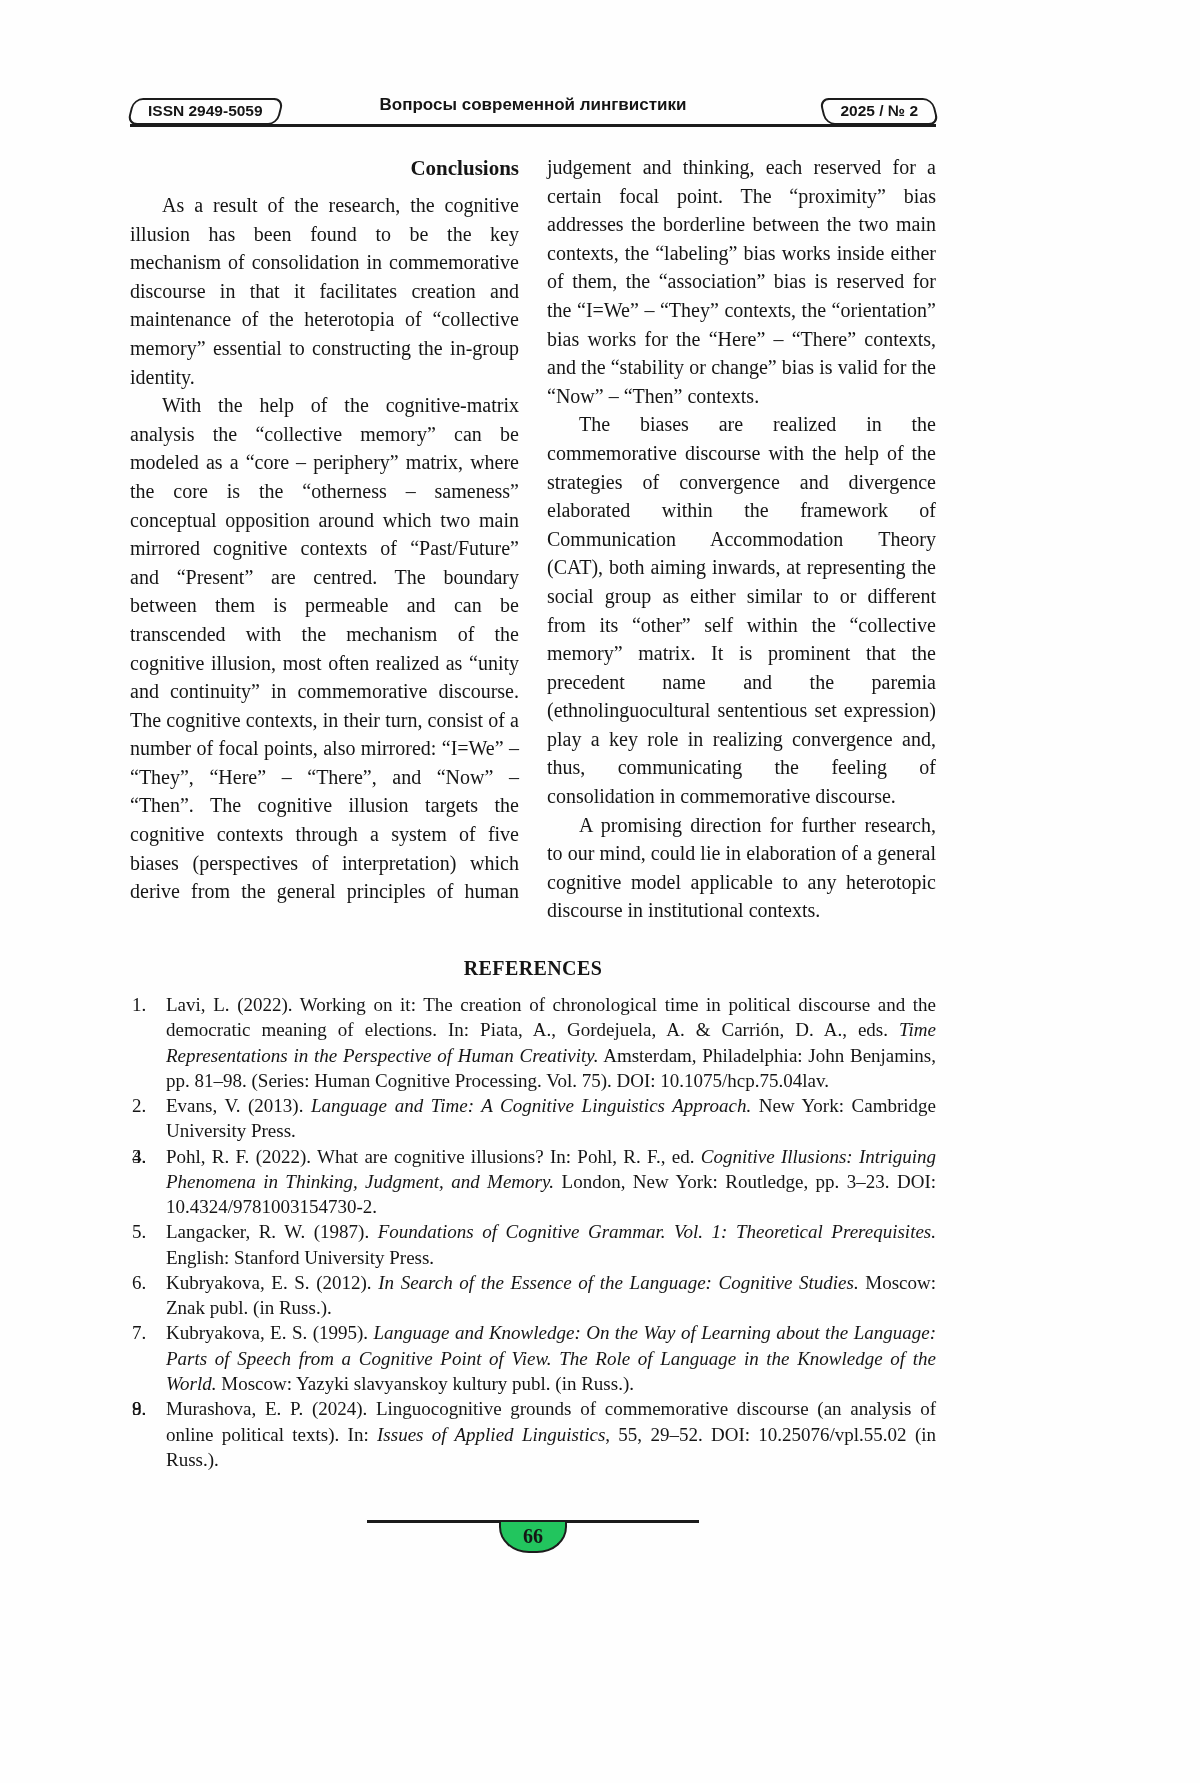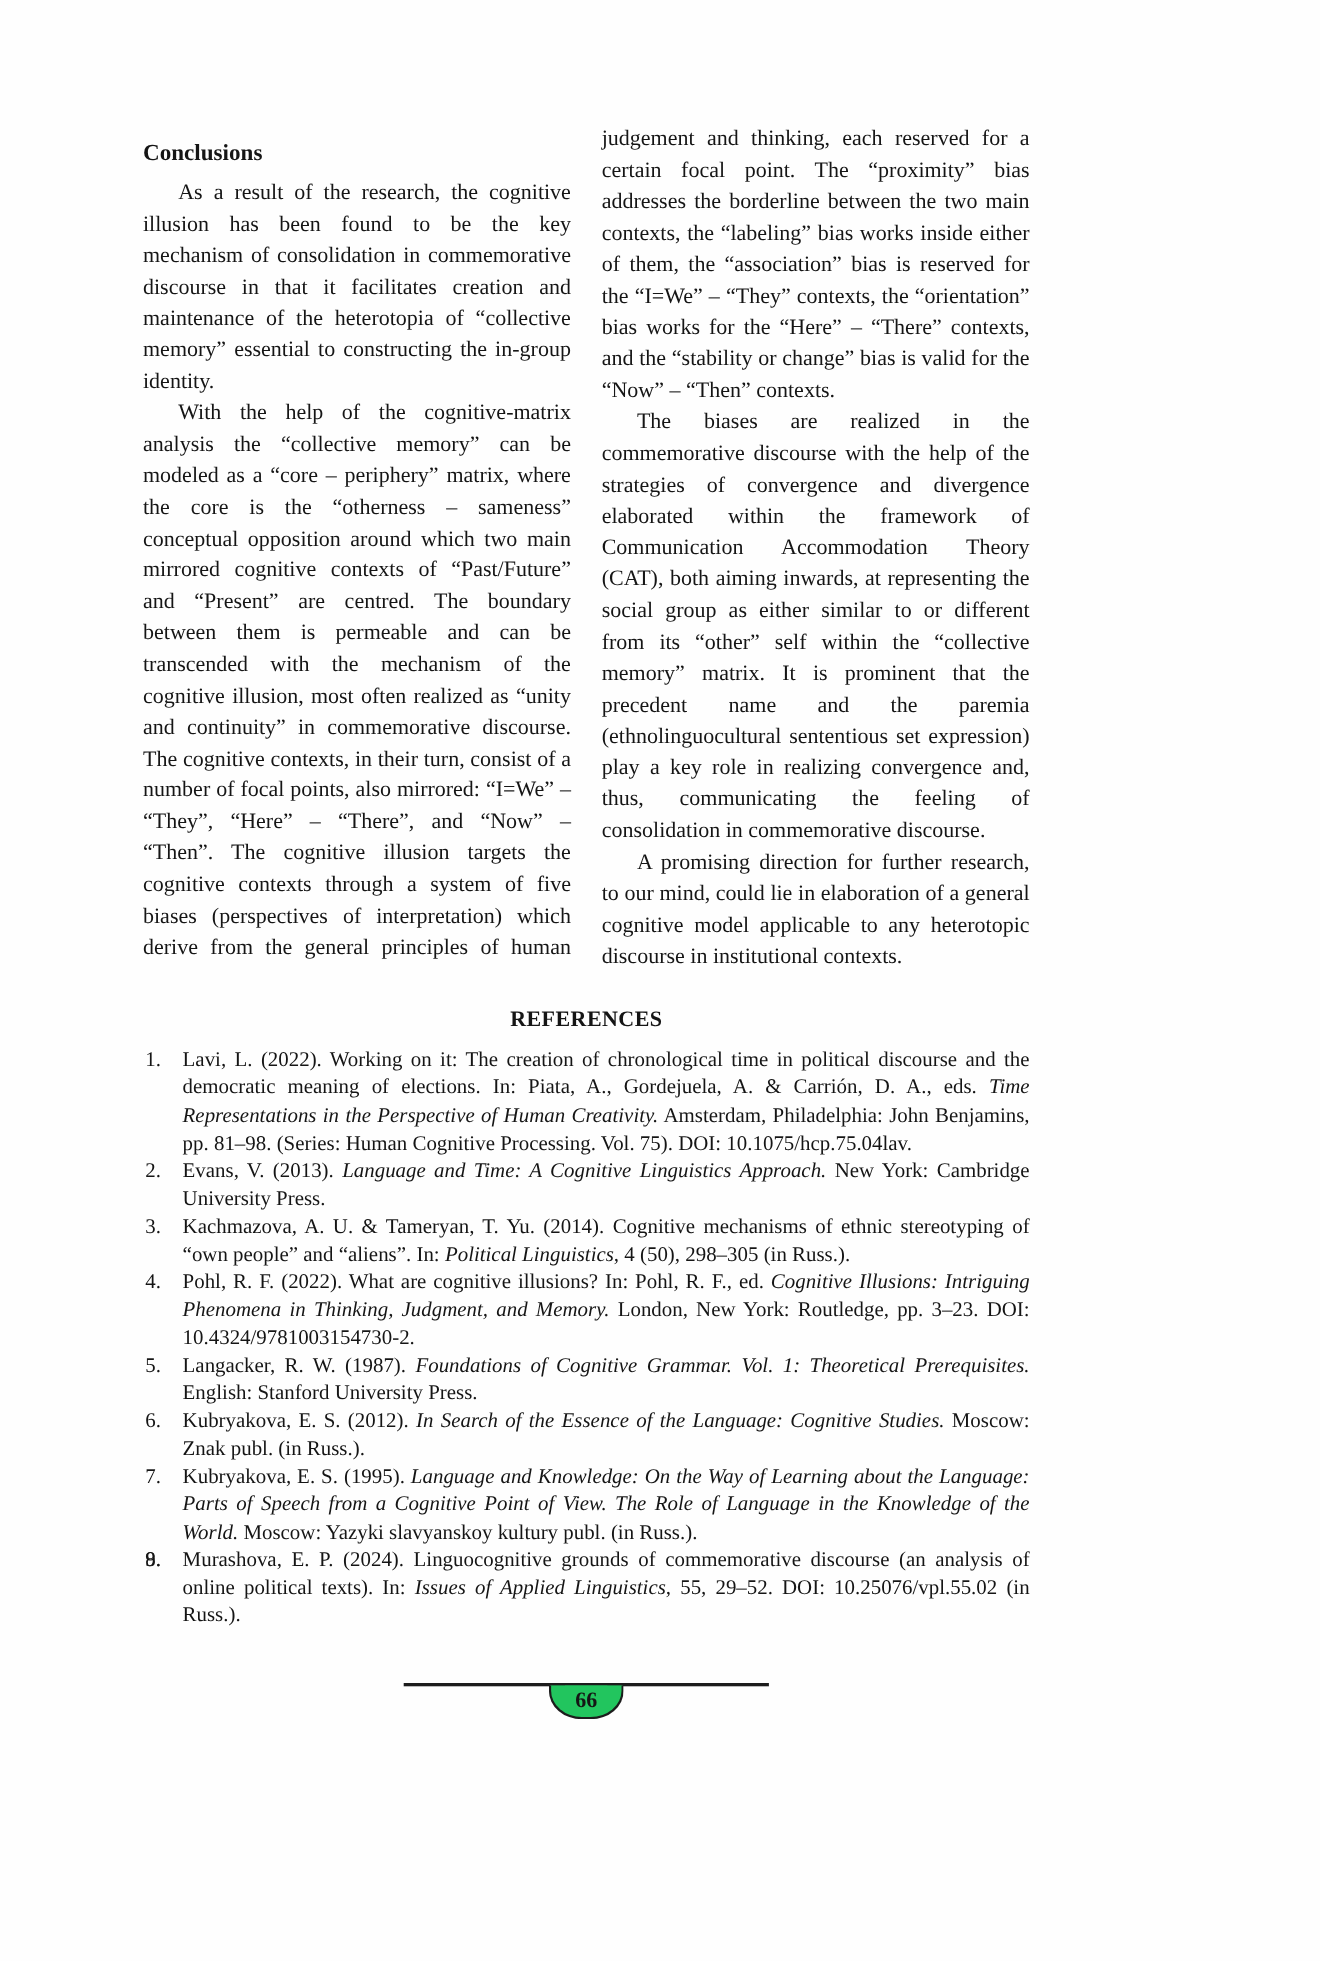--- a/index.html
+++ b/index.html
@@ -68,24 +68,24 @@
     margin-top: 26px;
     column-count: 2;
     column-gap: 28px;
     font-size: 20px;
     line-height: 1.43;
     text-align: justify;
     hyphens: auto;
     -webkit-hyphens: auto;
   }
   .conclusions-heading {
-    text-align: left;
+    text-align: right;
     font-size: 21px;
     font-weight: bold;
-    margin: 11px 0 8px 0;
+    margin: 0 0 8px 0;
   }
   .article-body p {
     margin: 0;
     text-indent: 32px;
   }
 
   
   .references-section { margin-top: 32px; }
   .references-heading {
     text-align: center;
@@ -138,37 +138,46 @@
     font-weight: bold;
     font-size: 20px;
   }
 </style>
 </head>
 <body>
 
 <div class="page">
   <div class="content">
 
+    <header class="journal-header">
+      <div class="tab tab-left">
+        <span class="tab-text">ISSN 2949-5059</span>
+      </div>
+      <div class="journal-title">Вопросы современной лингвистики</div>
+      <div class="tab tab-right">
+        <span class="tab-text">2025 / № 2</span>
+      </div>
+    </header>
 
     <section class="article-body">
       <h2 class="conclusions-heading">Conclusions</h2>
       <div id="paragraphs">
           <p>As a result of the research, the cognitive illusion has been found to be the key mechanism of consolidation in commemorative discourse in that it facilitates creation and maintenance of the heterotopia of “collective memory” essential to constructing the in-group identity.</p>
           <p>With the help of the cognitive-matrix analysis the “collective memory” can be modeled as a “core – periphery” matrix, where the core is the “otherness – sameness” conceptual opposition around which two main mirrored cognitive contexts of “Past/Future” and “Present” are centred. The boundary between them is permeable and can be transcended with the mechanism of the cognitive illusion, most often realized as “unity and continuity” in commemorative discourse. The cognitive contexts, in their turn, consist of a number of focal points, also mirrored: “I=We” – “They”, “Here” – “There”, and “Now” – “Then”. The cognitive illusion targets the cognitive contexts through a system of five biases (perspectives of interpretation) which derive from the general principles of human judgement and thinking, each reserved for a certain focal point. The “proximity” bias addresses the borderline between the two main contexts, the “labeling” bias works inside either of them, the “association” bias is reserved for the “I=We” – “They” contexts, the “orientation” bias works for the “Here” – “There” contexts, and the “stability or change” bias is valid for the “Now” – “Then” contexts.</p>
           <p>The biases are realized in the commemorative discourse with the help of the strategies of convergence and divergence elaborated within the framework of Communication Accommodation Theory (CAT), both aiming inwards, at representing the social group as either similar to or different from its “other” self within the “collective memory” matrix. It is prominent that the precedent name and the paremia (ethnolinguocultural sententious set expression) play a key role in realizing convergence and, thus, communicating the feeling of consolidation in commemorative discourse.</p>
           <p>A promising direction for further research, to our mind, could lie in elaboration of a general cognitive model applicable to any heterotopic discourse in institutional contexts.</p>
         </div>
     </section>
 
     <section class="references-section">
       <h3 class="references-heading">REFERENCES</h3>
       <ol id="ref-list" class="references-list">
           <li><span class="ref-num">1.</span><span class="ref-text"><span>Lavi, L. (2022). Working on it: The creation of chronological time in political discourse and the democratic meaning of elections. In: Piata, A., Gordejuela, A. &amp; Carrión, D. A., eds. </span><em>Time Representations in the Perspective of Human Creativity.</em><span> Amsterdam, Philadelphia: John Benjamins, pp. 81–98. (Series: Human Cognitive Processing. Vol. 75). DOI: 10.1075/hcp.75.04lav.</span></span></li>
           <li><span class="ref-num">2.</span><span class="ref-text"><span>Evans, V. (2013). </span><em>Language and Time: A Cognitive Linguistics Approach.</em><span> New York: Cambridge University Press.</span></span></li>
-          <li><span class="ref-num">3.</span><span class="ref-text"><span>Kachmazova, A. U. &amp; Tameryan, T. Yu. (2014). Cognitive mechanisms of ethnic stereotyping of “own people” and “aliens”. In: </span><em>Political Linguistics</em><span>, 4 (50), 298–305 (in Russ.).</span></span></li>
+          <li><span class="ref-num">3.</span></li>
           <li><span class="ref-num">4.</span><span class="ref-text"><span>Pohl, R. F. (2022). What are cognitive illusions? In: Pohl, R. F., ed. </span><em>Cognitive Illusions: Intriguing Phenomena in Thinking, Judgment, and Memory.</em><span> London, New York: Routledge, pp. 3–23. DOI: 10.4324/9781003154730-2.</span></span></li>
           <li><span class="ref-num">5.</span><span class="ref-text"><span>Langacker, R. W. (1987). </span><em>Foundations of Cognitive Grammar. Vol. 1: Theoretical Prerequisites.</em><span> English: Stanford University Press.</span></span></li>
           <li><span class="ref-num">6.</span><span class="ref-text"><span>Kubryakova, E. S. (2012). </span><em>In Search of the Essence of the Language: Cognitive Studies.</em><span> Moscow: Znak publ. (in Russ.).</span></span></li>
           <li><span class="ref-num">7.</span><span class="ref-text"><span>Kubryakova, E. S. (1995). </span><em>Language and Knowledge: On the Way of Learning about the Language: Parts of Speech from a Cognitive Point of View. The Role of Language in the Knowledge of the World.</em><span> Moscow: Yazyki slavyanskoy kultury publ. (in Russ.).</span></span></li>
           <li><span class="ref-num">8.</span></li>
           <li><span class="ref-num">9.</span><span class="ref-text"><span>Murashova, E. P. (2024). Linguocognitive grounds of commemorative discourse (an analysis of online political texts). In: </span><em>Issues of Applied Linguistics</em><span>, 55, 29–52. DOI: 10.25076/vpl.55.02 (in Russ.).</span></span></li>
         </ol>
     </section>
 
     <footer class="page-footer">

